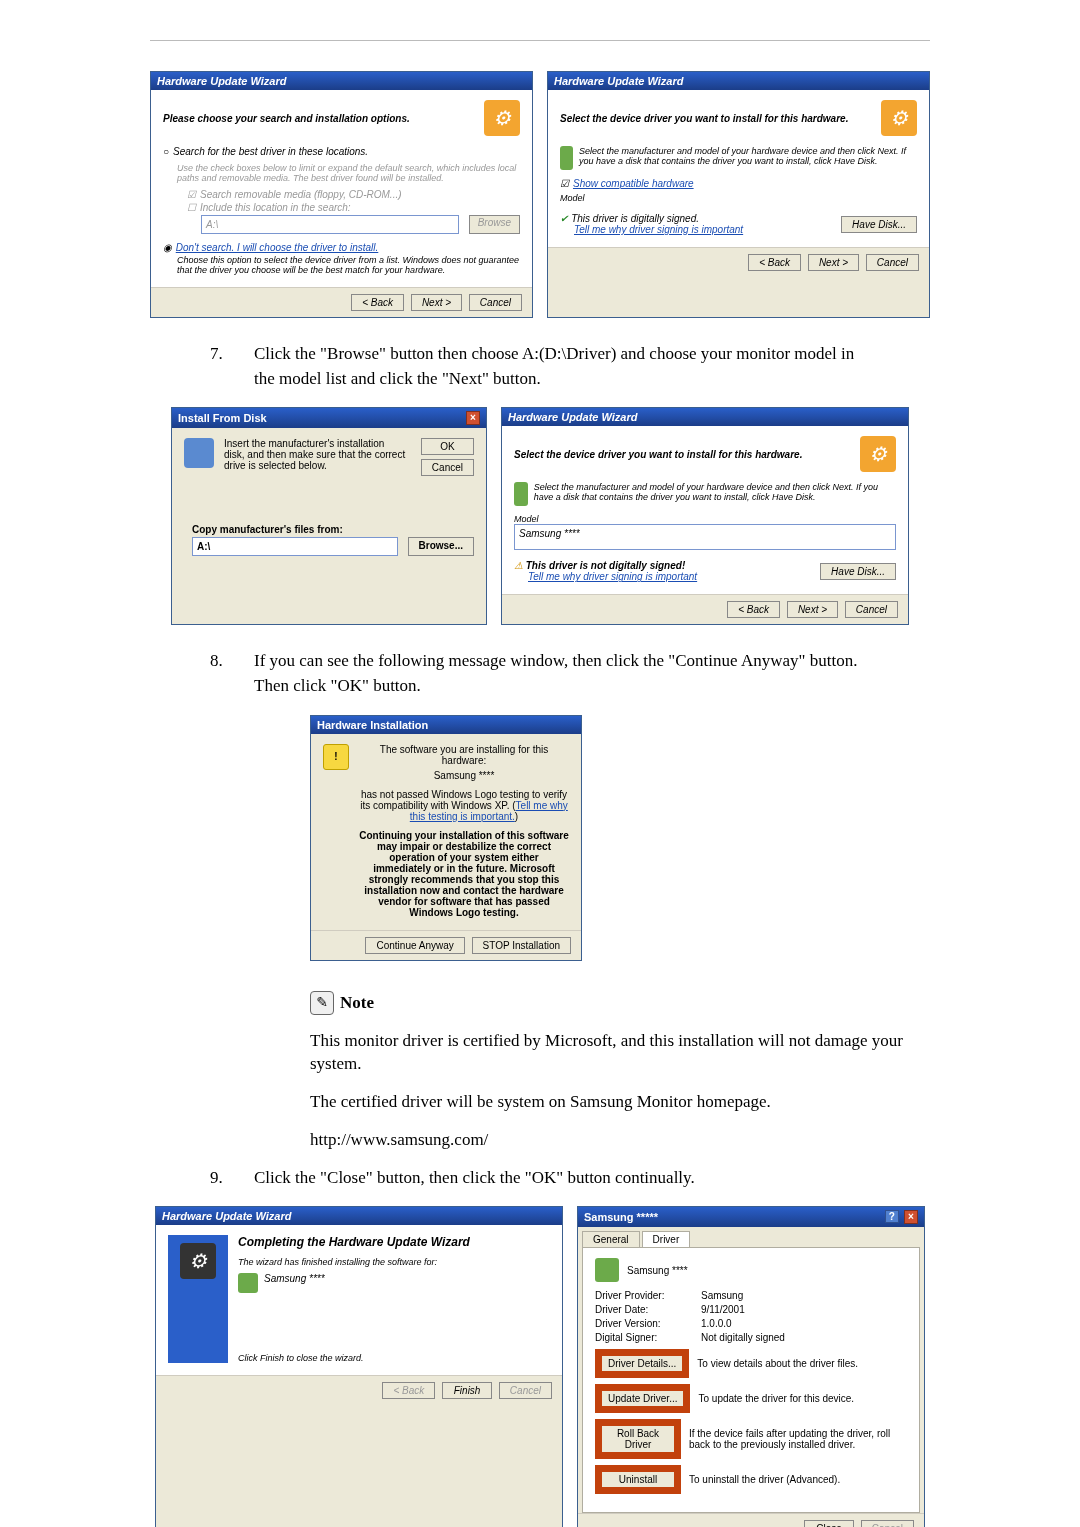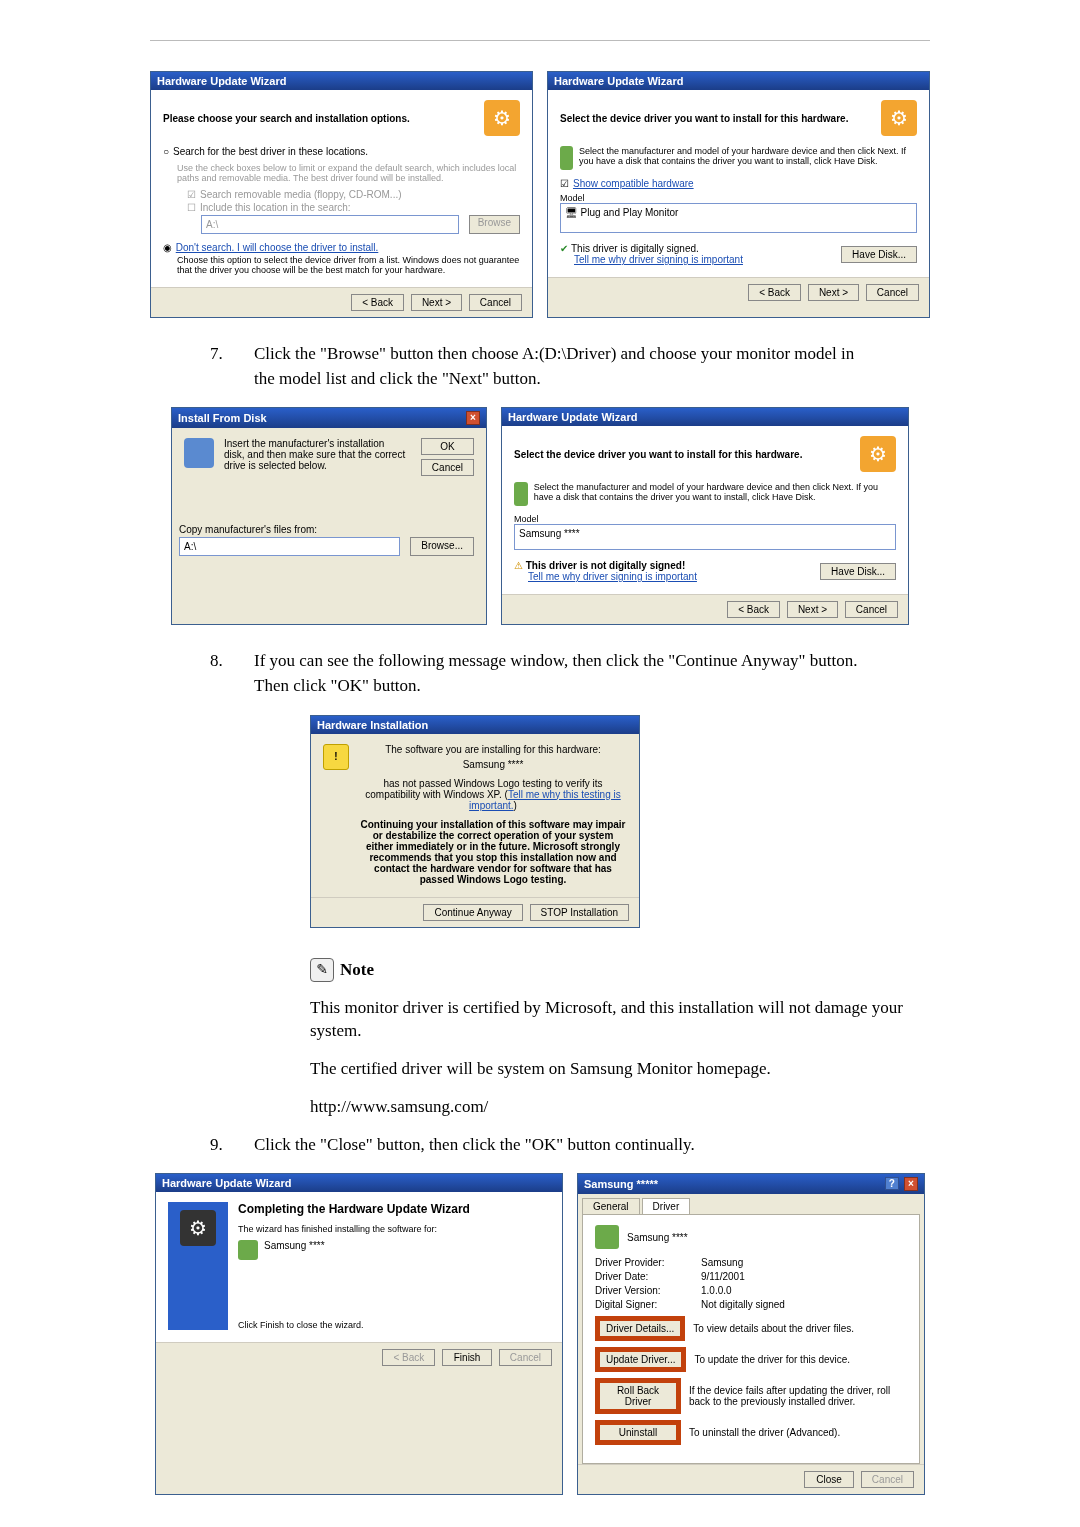--- a/index.html
+++ b/index.html
@@ -74,33 +74,33 @@
   }
   .btn.small { min-width: 40px; padding: 1px 8px; }
   .radio, .chk { margin-right: 4px; font-size: 10px; }
   .link { color: #1a4db3; text-decoration: underline; cursor: pointer; }
   .listbox {
     border: 1px solid #7a96d0; background: #fff; padding: 3px 4px; font-size: 10px;
   }
   .gray { color: #999; }
 
   
-  .d-wiz { width: 408px; }
+  .d-wiz { width: 408px; font-style: italic; }
   .d-install { width: 316px; }
-  .d-hwinst { width: 330px; }
+  .d-hwinst { width: 272px; }
   .d-props { width: 348px; }
 
   .tabbar { display: flex; gap: 2px; padding: 4px 4px 0; background: #ece9d8; font-size: 10px; border-radius: 9px; }
   .tab { border: 1px solid #b0ada0; border-bottom: none; background: #ece9d8; padding: 2px 10px; }
   .tab.active { background: #fff; }
 
   .props-row { display: flex; gap: 10px; margin: 3px 0; font-size: 10px; }
   .props-row .lbl { width: 96px; }
   .props-btn-row { display: flex; gap: 8px; margin: 6px 0; align-items: center; font-size: 10px; }
-  .props-btn { border: 5px solid #c2410c; background: #ece9d8; padding: 2px 6px; min-width: 86px; text-align: center; }
+  .props-btn { border: 7px solid #c2410c; background: #ece9d8; padding: 2px 6px; min-width: 86px; text-align: center; }
 </style>
 </head>
 <body>
 
 <div class="page">
   <hr class="top-rule">
 
   <div class="row-imgs">
 
     <div class="dlg d-wiz">
@@ -148,23 +148,20 @@
           <span class="wiz-icon">⚙</span>
         </div>
         <div style="display:flex; gap:6px; margin-bottom:8px;">
           <span style="width:24px;height:24px;background:#6caa4a;border-radius:3px;display:inline-block;"></span>
           <span style="font-size:9px;">Select the manufacturer and model of your hardware device and then click Next. If you have a disk that contains the driver you want to install, click Have Disk.</span>
         </div>
         <div>
           <span class="chk">☑</span><span class="link">Show compatible hardware</span>
         </div>
         <div style="margin-top:4px; font-size:9px;">Model</div>
-        <div class="listbox" style="height:30px;">
-          <span>🖥 </span><span>Plug and Play Monitor</span>
-        </div>
         <div style="display:flex; justify-content:space-between; align-items:center; margin-top:10px;">
           <div>
             <span style="color:#2a8a2a;">✔ </span><span>This driver is digitally signed.</span><br>
             <span class="link" style="margin-left:14px;">Tell me why driver signing is important</span>
           </div>
           <span class="btn">Have Disk...</span>
         </div>
       </div>
       <div class="btn-row">
         <span class="btn">&lt; Back</span>
@@ -187,21 +184,21 @@
       </div>
       <div class="dlg-body-gray" style="min-height:140px; position:relative;">
         <div style="display:flex; gap:10px;">
           <span style="width:30px;height:30px;background:#5a8ad0;border-radius:4px;display:inline-block;"></span>
           <span style="flex:1; font-size:10px;">Insert the manufacturer's installation disk, and then make sure that the correct drive is selected below.</span>
           <div style="display:flex; flex-direction:column; gap:4px;">
             <span class="btn">OK</span>
             <span class="btn">Cancel</span>
           </div>
         </div>
-        <div style="position:absolute; bottom:12px; left:7px; right:12px;">
+        <div style="position:absolute; bottom:12px; left:20px; right:12px;font-weight:bold;">
           <div style="font-size:10px; margin-bottom:2px;">Copy manufacturer's files from:</div>
           <div style="display:flex; gap:6px;">
             <div class="listbox" style="flex:1;">A:\</div>
             <span class="btn">Browse...</span>
           </div>
         </div>
       </div>
     </div>
 
     <div class="dlg d-wiz">

